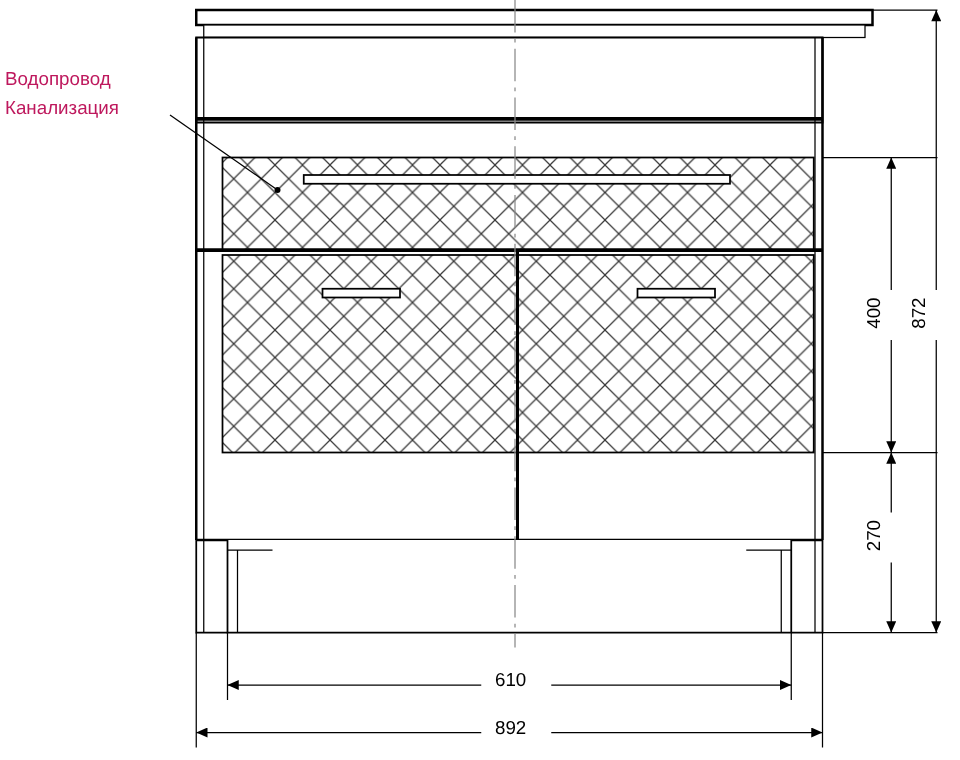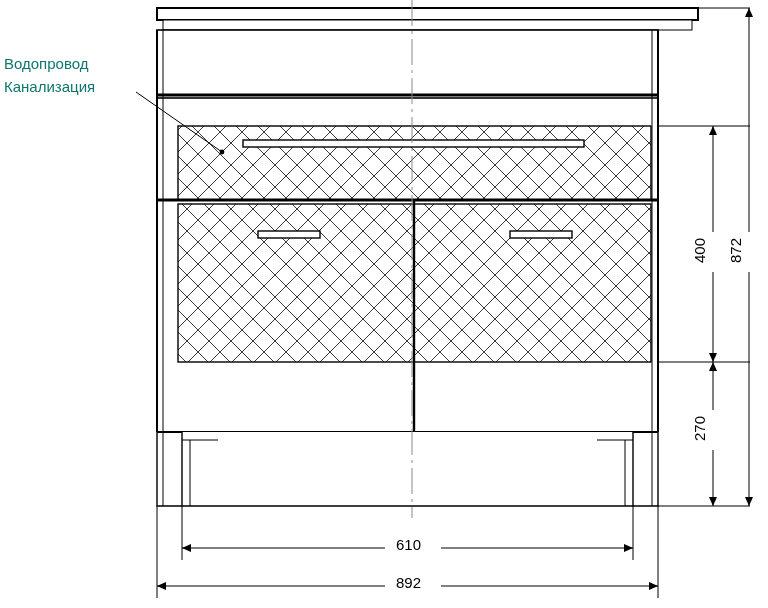--- a/index.html
+++ b/index.html
@@ -17,21 +17,21 @@
   }
   #stage svg {
     position: absolute;
     left: 0;
     top: 0;
   }
   .anno-label {
     position: absolute;
     font-family: "Liberation Sans", sans-serif;
     font-size: 15px;
-    color: #0f766e;
+    color: #be185d;
     white-space: nowrap;
     line-height: 19px;
   }
   #label-water { left: 4px; top: 54px; }
   #label-sewer { left: 4px; top: 77px; text-align: center; }
 
   .dim-text {
     position: absolute;
     font-family: "Liberation Sans", sans-serif;
     font-size: 15px;

